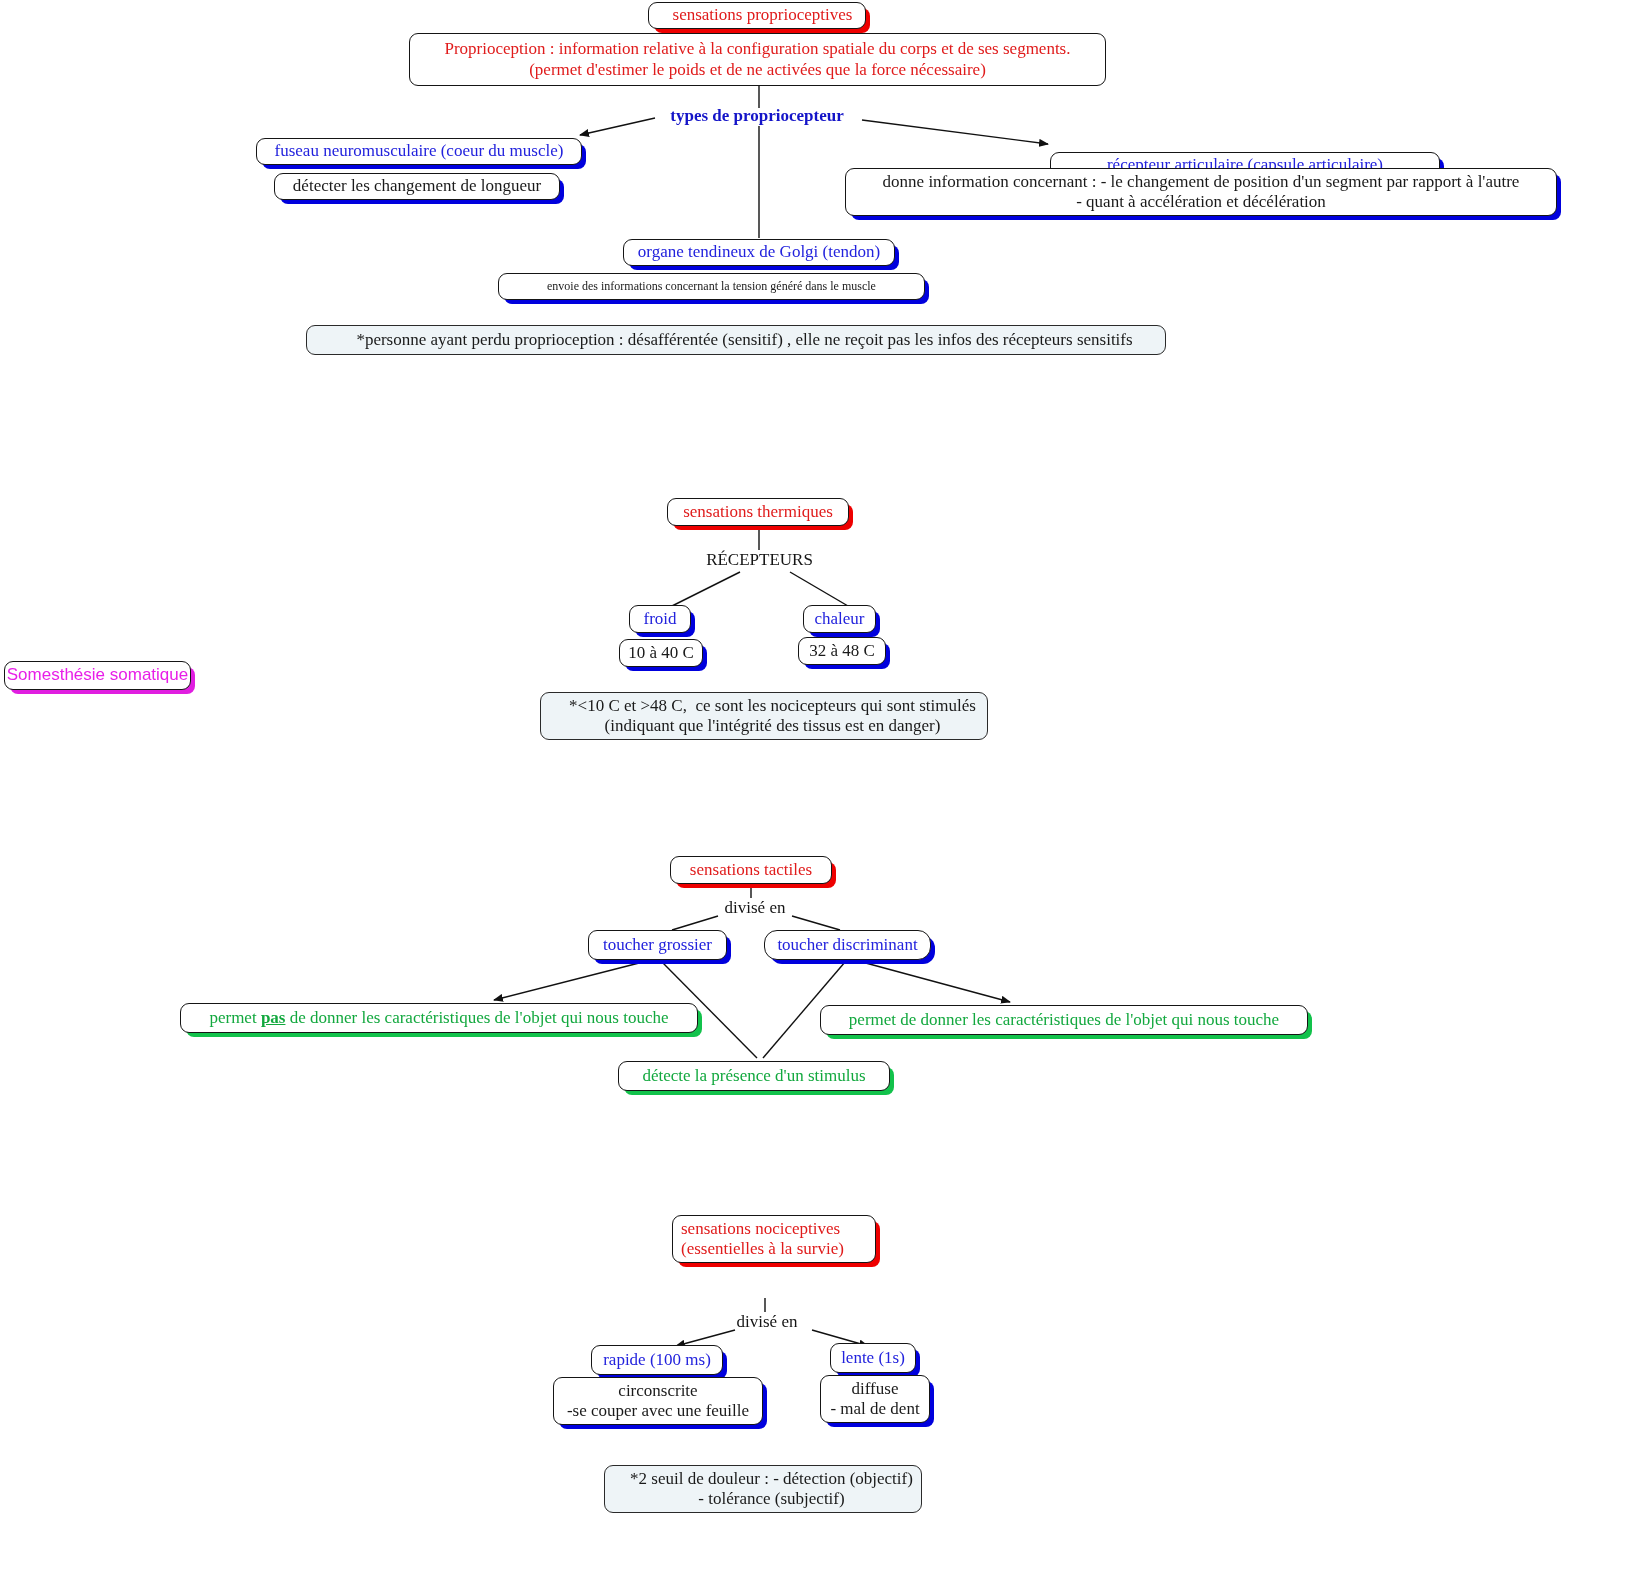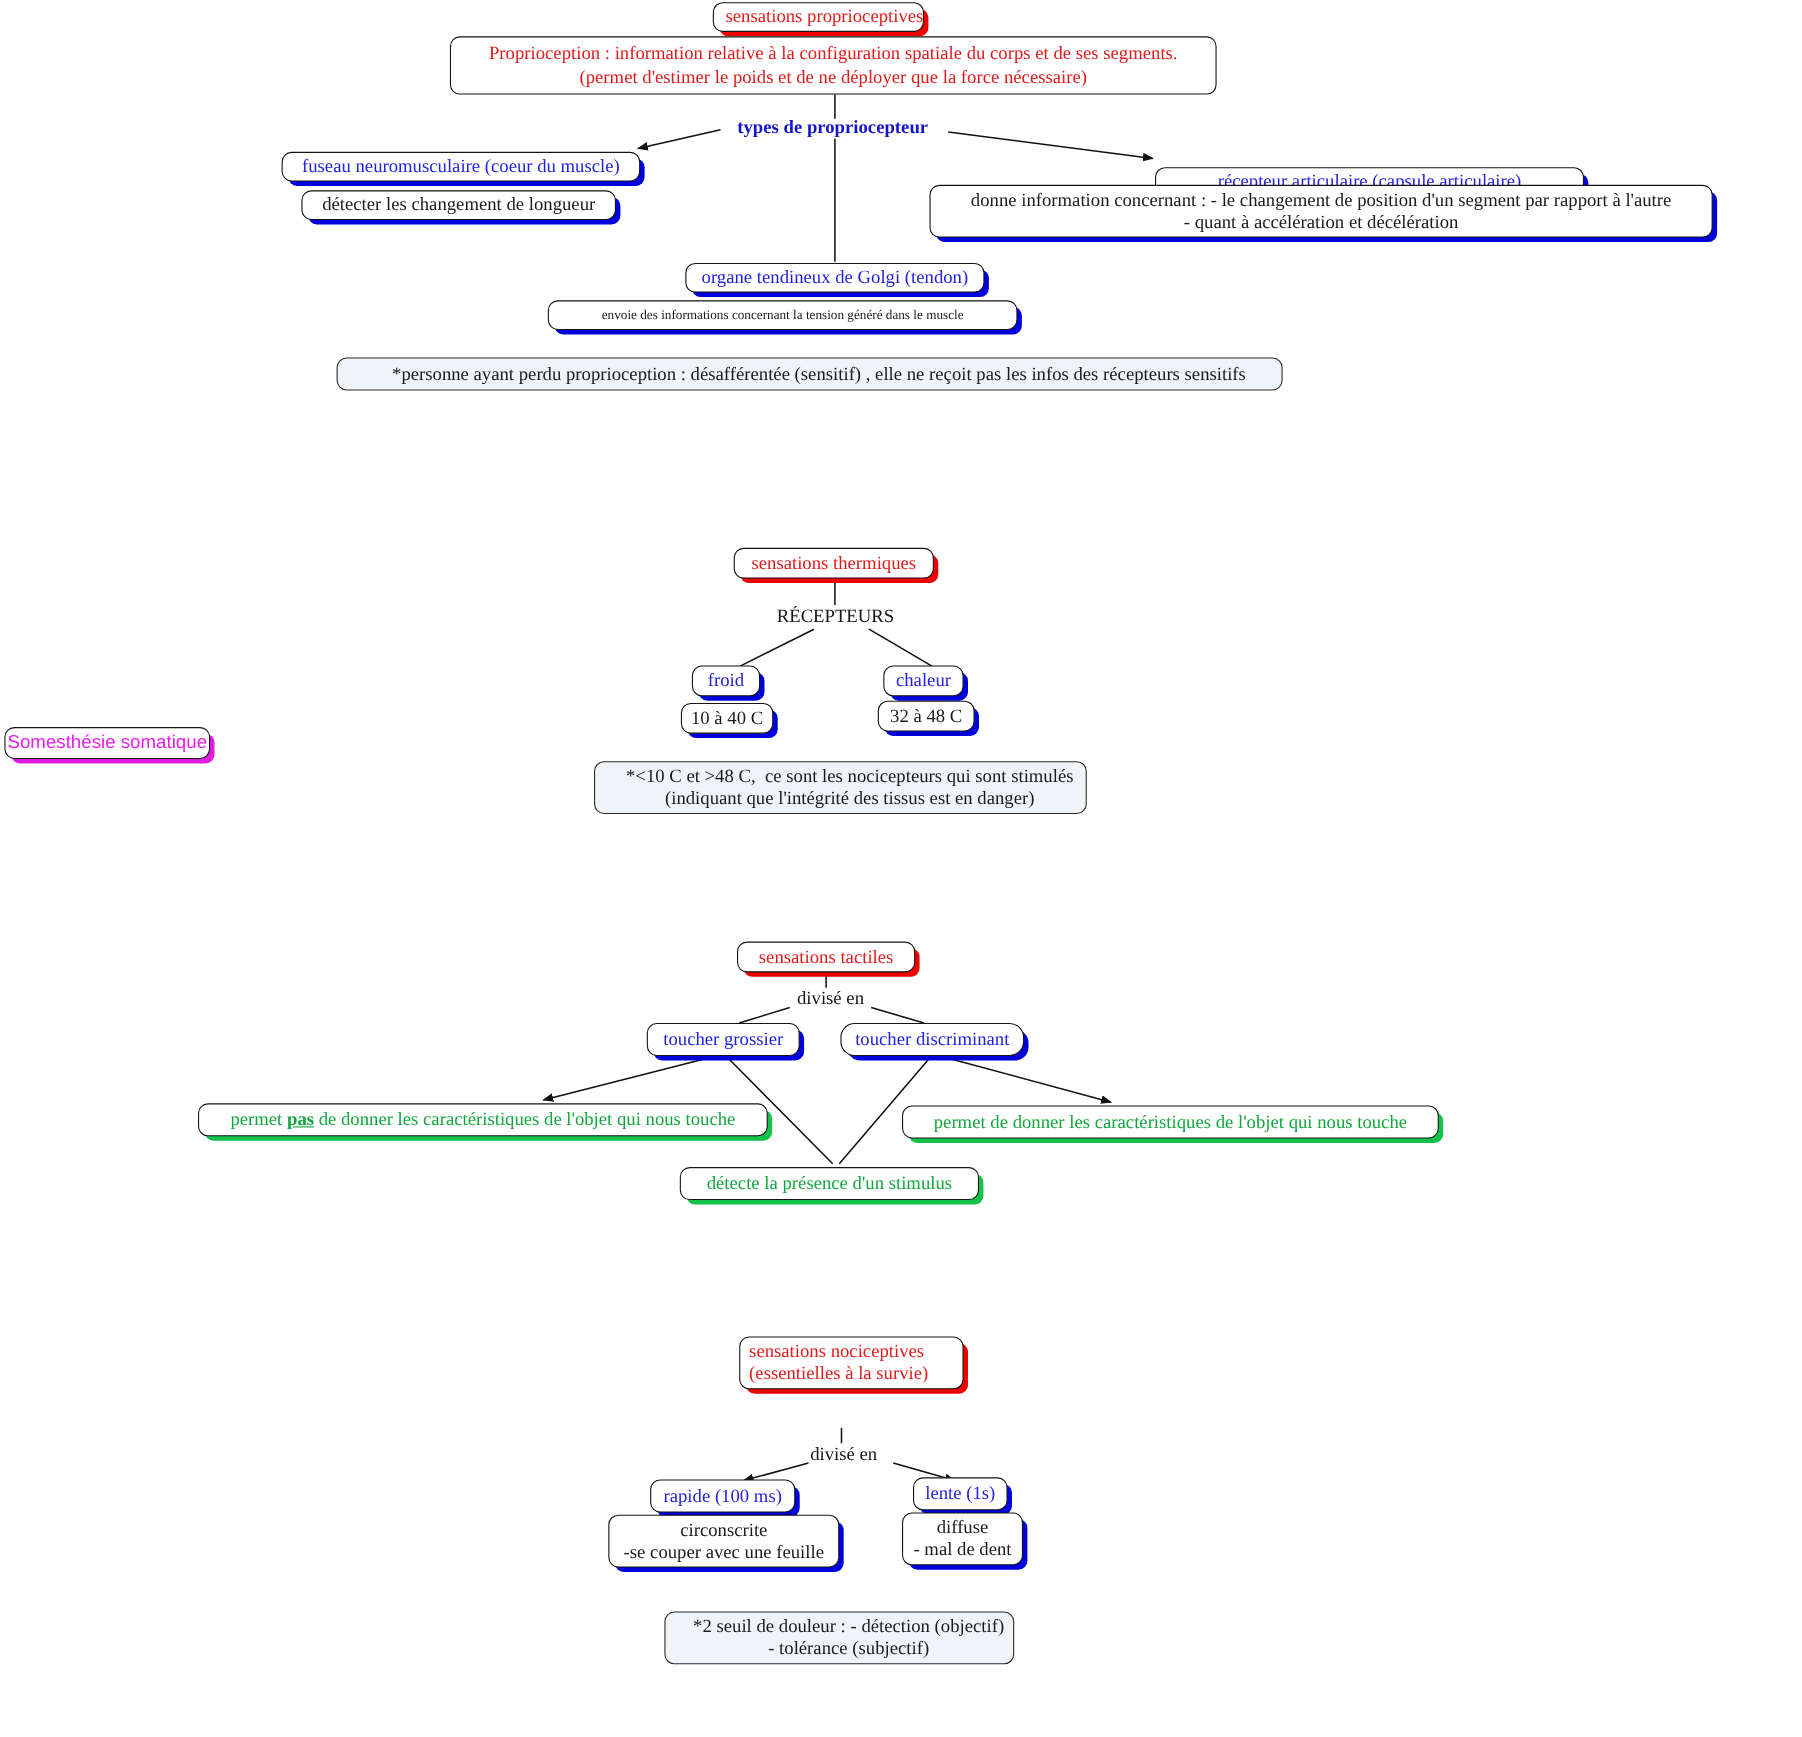--- a/index.html
+++ b/index.html
@@ -94,27 +94,27 @@
       <line x1="662" y1="962" x2="757" y2="1058"></line>
       <line x1="862" y1="962" x2="1010" y2="1002" marker-end="url(#arrow)"></line>
       <line x1="845" y1="962" x2="763" y2="1058"></line>
 
       <line x1="765" y1="1298" x2="765" y2="1312"></line>
       <line x1="735" y1="1330" x2="676" y2="1346" marker-end="url(#arrow)"></line>
       <line x1="812" y1="1330" x2="868" y2="1346" marker-end="url(#arrow)"></line>
     </g>
   </svg>
 
-  <div class="node red" style="left:648px; top:2px; width:192px; height:27px; font-size:17px;padding-left:19px;">
+  <div class="node red" style="left:648px; top:2px; width:218px; height:27px; font-size:17px;padding-left:19px;">
     <span>sensations proprioceptives</span>
   </div>
 
   <div class="node red noshadow" style="left:409px; top:33px; width:697px; height:53px; font-size:17px;">
     <span>Proprioception : information relative à la configuration spatiale du corps et de ses segments.
-(permet d'estimer le poids et de ne déployer que la force nécessaire)</span>
+(permet d'estimer le poids et de ne activées que la force nécessaire)</span>
   </div>
 
   <div class="label bold" style="left:659px; top:106px; width:196px; font-size:17px;">types de propriocepteur</div>
 
   <div class="node blue" style="left:256px; top:138px; width:326px; height:27px; font-size:17px;">
     <span>fuseau neuromusculaire (coeur du muscle)</span>
   </div>
 
   <div class="node black" style="left:274px; top:173px; width:286px; height:27px; font-size:17px;">
     <span>détecter les changement de longueur</span>

